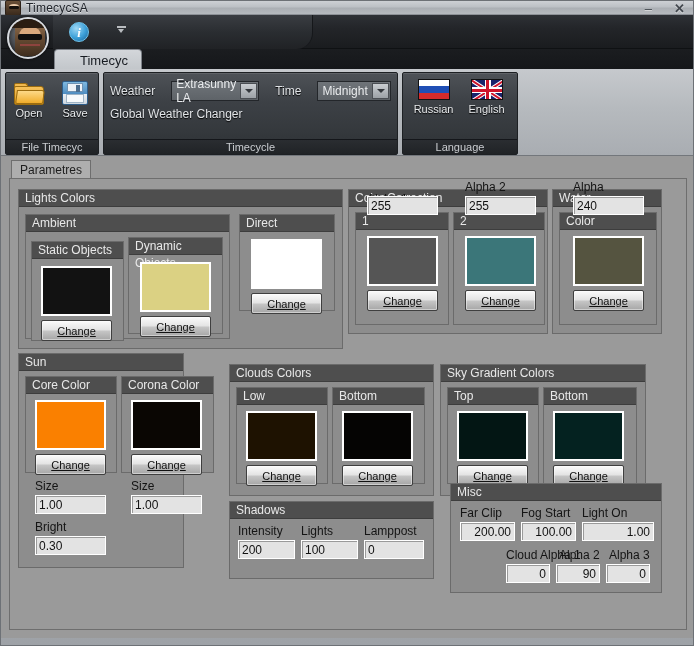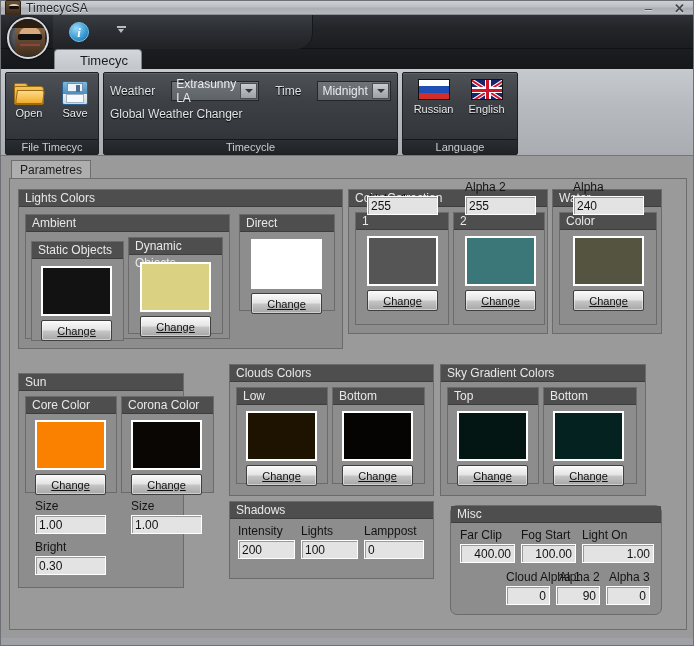--- a/index.html
+++ b/index.html
@@ -472,21 +472,21 @@
         <div class="cap">Water</div>
         <div class="gb inner" style="left:6px; top:22px; width:98px; height:113px;">
           <div class="cap">Color</div>
           <div class="swatch" style="left:13px; top:23px; width:71px; height:50px; background:#555440;"></div>
           <div class="btnchange" style="left:13px; top:77px; width:71px;">Change</div>
           <div class="fieldlabel" style="left:13px; top:-33px;">Alpha</div>
           <div class="txtbox" style="left:13px; top:-17px; width:71px;">240</div>
         </div>
       </div>
 
-      <div class="gb" style="left:8px; top:194px; width:166px; height:215px;">
+      <div class="gb" style="left:8px; top:174px; width:166px; height:215px;">
         <div class="cap">Sun</div>
 
         <div class="gb inner" style="left:6px; top:22px; width:92px; height:97px;">
           <div class="cap">Core Color</div>
           <div class="swatch" style="left:9px; top:23px; width:71px; height:50px; background:#fa8000;"></div>
           <div class="btnchange" style="left:9px; top:77px; width:71px;">Change</div>
         </div>
 
         <div class="gb inner" style="left:102px; top:22px; width:93px; height:97px;">
           <div class="cap">Corona Color</div>
@@ -537,24 +537,24 @@
           <div class="btnchange" style="left:9px; top:77px; width:71px;">Change</div>
         </div>
 
         <div class="gb inner" style="left:102px; top:22px; width:94px; height:97px;">
           <div class="cap">Bottom</div>
           <div class="swatch" style="left:9px; top:23px; width:71px; height:50px; background:#042220;"></div>
           <div class="btnchange" style="left:9px; top:77px; width:71px;">Change</div>
         </div>
       </div>
 
-      <div class="gb" style="left:440px; top:326px; width:212px; height:110px;border-radius:7px;">
+      <div class="gb" style="left:440px; top:304px; width:212px; height:110px;">
         <div class="cap">Misc</div>
         <div class="fieldlabel" style="left:9px; top:22px;">Far Clip</div>
-        <div class="txtbox right" style="left:9px; top:38px; width:55px;">400.00</div>
+        <div class="txtbox right" style="left:9px; top:38px; width:55px;">200.00</div>
         <div class="fieldlabel" style="left:70px; top:22px;">Fog Start</div>
         <div class="txtbox right" style="left:70px; top:38px; width:55px;">100.00</div>
         <div class="fieldlabel" style="left:131px; top:22px;">Light On Ground</div>
         <div class="txtbox right" style="left:131px; top:38px; width:72px;">1.00</div>
 
         <div class="fieldlabel" style="left:55px; top:64px;">Cloud Alpha 1</div>
         <div class="txtbox right" style="left:55px; top:80px; width:44px;">0</div>
         <div class="fieldlabel" style="left:108px; top:64px;">Alpha 2</div>
         <div class="txtbox right" style="left:105px; top:80px; width:44px;">90</div>
         <div class="fieldlabel" style="left:158px; top:64px;">Alpha 3</div>

